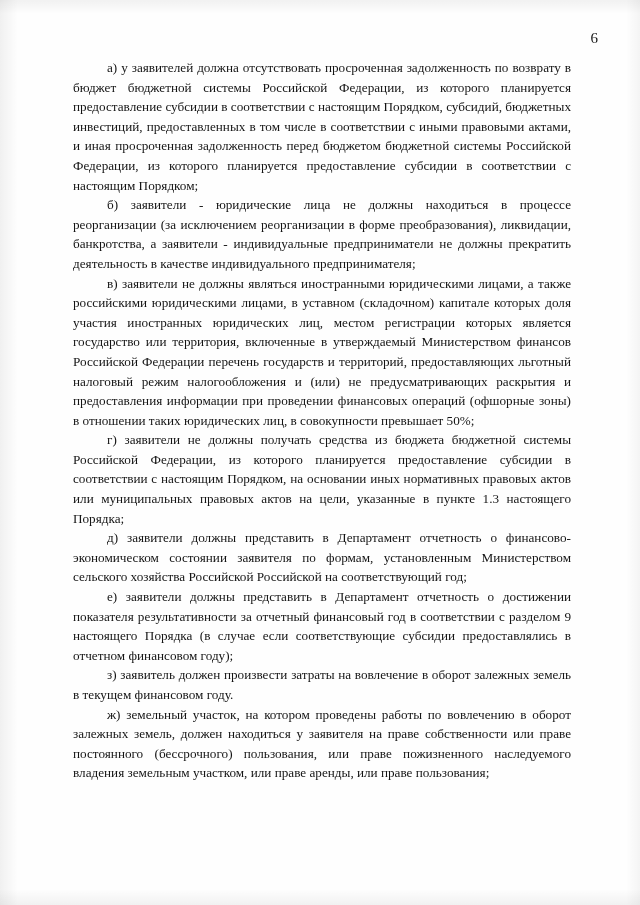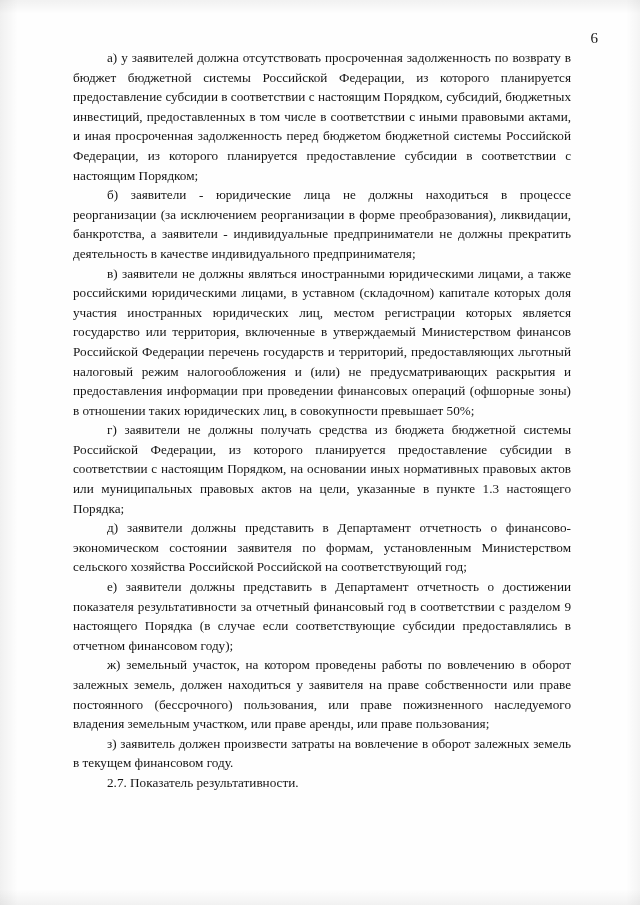--- a/index.html
+++ b/index.html
@@ -27,21 +27,21 @@
   .page-number {
     position: absolute;
     top: 30px;
     right: 42px;
     font-size: 15px;
     font-family: "Liberation Serif", "DejaVu Serif", serif;
     color: #1a1a1a;
   }
   .content {
     position: absolute;
-    top: 48px;
+    top: 58px;
     left: 73px;
     width: 498px;
   }
   p.para {
     margin: 0 0 0 0;
     text-align: justify;
     text-justify: inter-word;
     font-size: 13.2px;
     line-height: 19.6px;
     text-indent: 34px;
@@ -96,17 +96,16 @@
 
   <div class="page-number">6</div>
 
   <div class="content">
     <p class="para">а) у заявителей должна отсутствовать просроченная задолженность по возврату в бюджет бюджетной системы Российской Федерации, из которого планируется предоставление субсидии в соответствии с настоящим Порядком, субсидий, бюджетных инвестиций, предоставленных в том числе в соответствии с иными правовыми актами, и иная просроченная задолженность перед бюджетом бюджетной системы Российской Федерации, из которого планируется предоставление субсидии в соответствии с настоящим Порядком;</p>
     <p class="para">б) заявители - юридические лица не должны находиться в процессе реорганизации (за исключением реорганизации в форме преобразования), ликвидации, банкротства, а заявители - индивидуальные предприниматели не должны прекратить деятельность в качестве индивидуального предпринимателя;</p>
     <p class="para">в) заявители не должны являться иностранными юридическими лицами, а также российскими юридическими лицами, в уставном (складочном) капитале которых доля участия иностранных юридических лиц, местом регистрации которых является государство или территория, включенные в утверждаемый Министерством финансов Российской Федерации перечень государств и территорий, предоставляющих льготный налоговый режим налогообложения и (или) не предусматривающих раскрытия и предоставления информации при проведении финансовых операций (офшорные зоны) в отношении таких юридических лиц, в совокупности превышает 50%;</p>
     <p class="para">г) заявители не должны получать средства из бюджета бюджетной системы Российской Федерации, из которого планируется предоставление субсидии в соответствии с настоящим Порядком, на основании иных нормативных правовых актов или муниципальных правовых актов на цели, указанные в пункте 1.3 настоящего Порядка;</p>
     <p class="para">д) заявители должны представить в Департамент отчетность о финансово-экономическом состоянии заявителя по формам, установленным Министерством сельского хозяйства Российской Российской на соответствующий год;</p>
     <p class="para">е) заявители должны представить в Департамент отчетность о достижении показателя результативности за отчетный финансовый год в соответствии с разделом 9 настоящего Порядка (в случае если соответствующие субсидии предоставлялись в отчетном финансовом году);</p>
+    <p class="para">з) заявитель должен произвести затраты на вовлечение в оборот залежных земель в текущем финансовом году.</p>
     <p class="para">ж) земельный участок, на котором проведены работы по вовлечению в оборот залежных земель, должен находиться у заявителя на праве собственности или праве постоянного (бессрочного) пользования, или праве пожизненного наследуемого владения земельным участком, или праве аренды, или праве пользования;</p>
-    <p class="para">з) заявитель должен произвести затраты на вовлечение в оборот залежных земель в текущем финансовом году.</p>
-    <p class="para">2.7. Показатель результативности.</p>
   </div>
 </div>
 
 </body></html>

